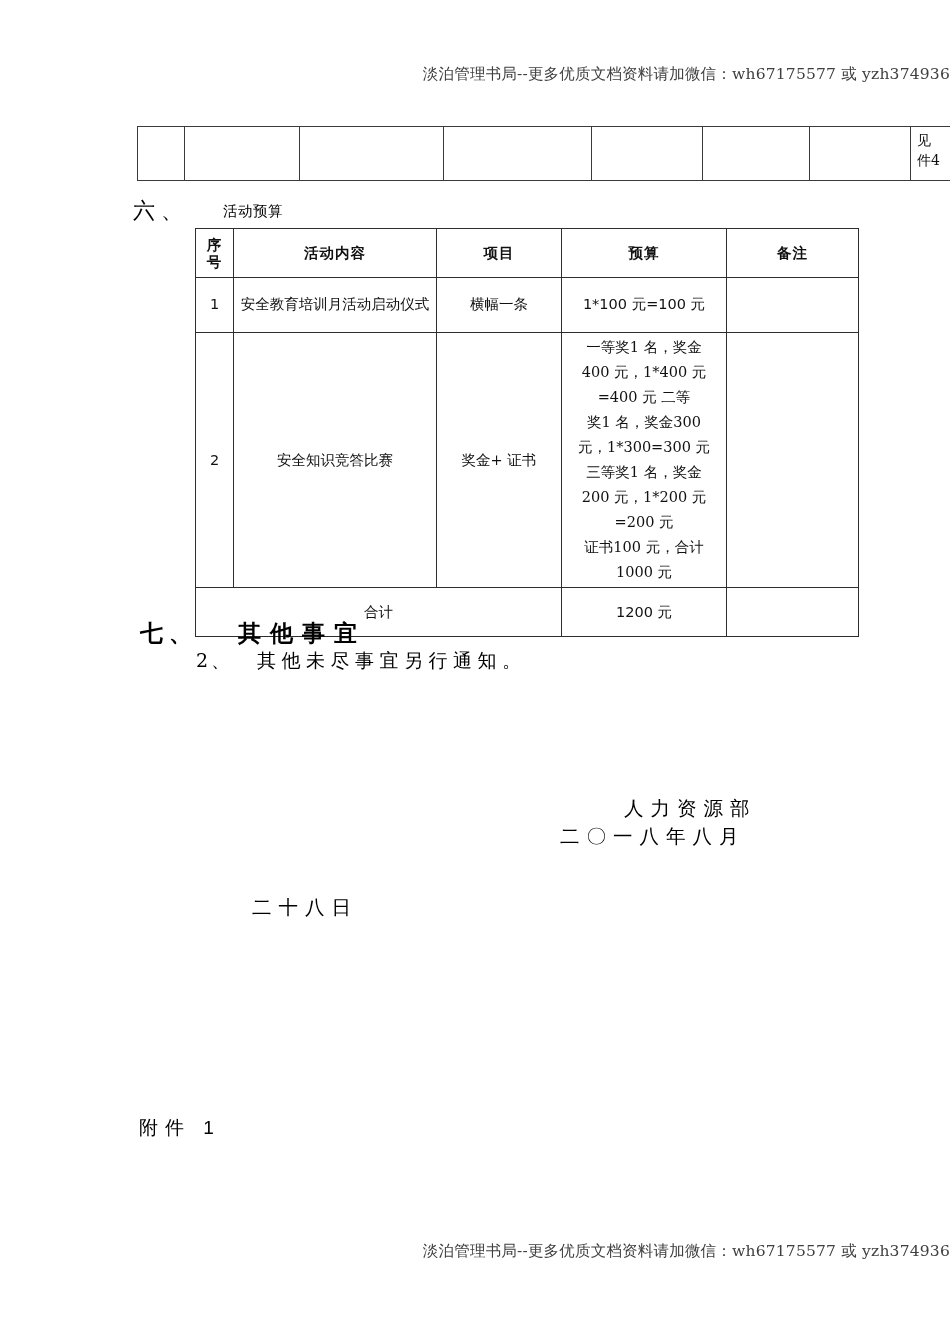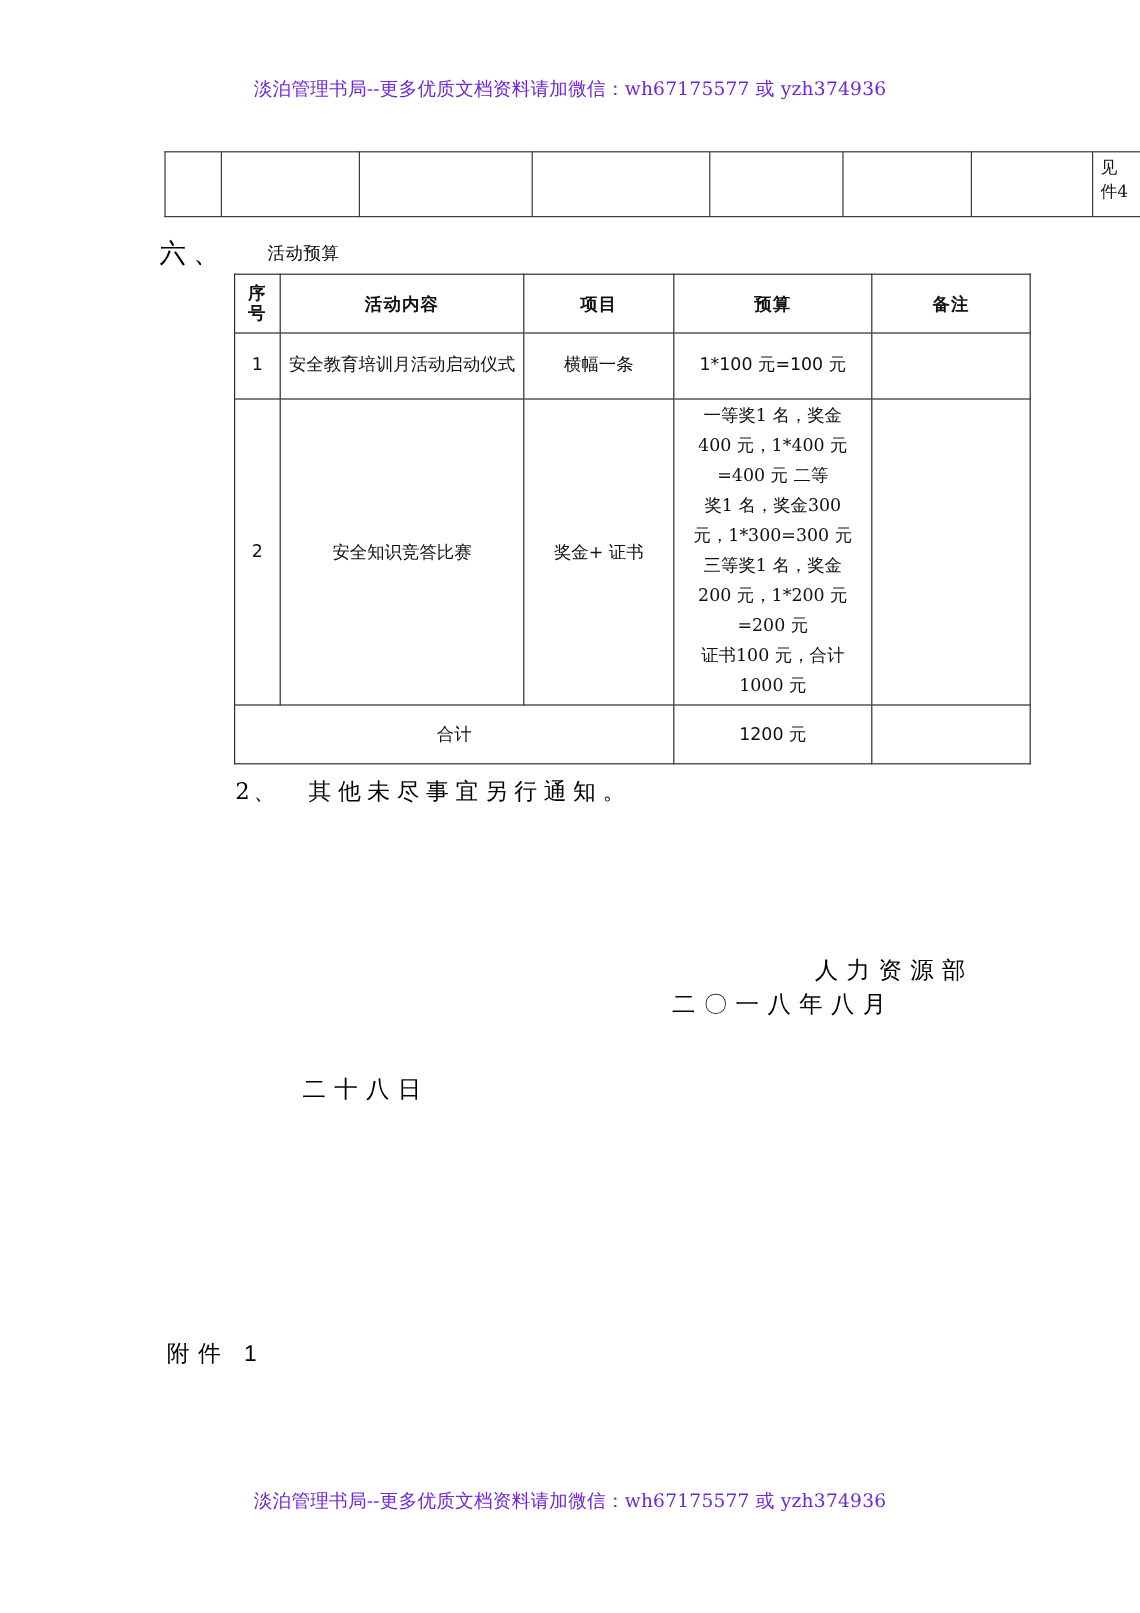--- a/index.html
+++ b/index.html
@@ -19,24 +19,24 @@
     position: relative;
     width: 950px;
     height: 1344px;
   }
 
   
   .watermark {
     position: absolute;
     left: 0;
     width: 950px;
-    text-align: center;
+    text-align: right;
     font-family: "DejaVu Serif", "Liberation Serif", serif;
     font-size: 15.5px;
-    color: #6d28d9;
+    color: #404040;
     white-space: nowrap;
     letter-spacing: 0.2px;
   }
   .watermark-top { top: 64px; }
   .watermark-bottom { top: 1241px; }
 
   
   .frag-table {
     position: absolute;
     left: 137px;
@@ -160,21 +160,21 @@
   }
 
   
   .sign {
     position: absolute;
     font-family: "DejaVu Serif", "Liberation Serif", serif;
     font-size: 19.5px;
     letter-spacing: 7px;
     white-space: nowrap;
   }
-  .sign-dept { left: 679px; top: 795px; }
+  .sign-dept { left: 624px; top: 795px; }
   .sign-date { left: 560px; top: 823px; }
   .sign-day  { left: 252px; top: 894px; }
 
   
   .attach {
     position: absolute;
     left: 139px;
     top: 1115px;
     font-family: Liberation Sans, sans-serif;
     font-size: 19px;
@@ -254,20 +254,23 @@
       <td></td>
     </tr>
     <tr class="rt">
       <td colspan="3">合计</td>
       <td class="money">1200  元</td>
       <td></td>
     </tr>
   </tbody>
     </table>
 
+  <div class="sec-head sec-seven">
+    <span>七、</span><span class="sub">其他事宜</span>
+  </div>
 
   <div class="clauses">
     <div class="clause">
       <span class="marker">2、</span><span class="gap"></span><span>其他未尽事宜另行通知。</span>
     </div>
   </div>
 
   <div class="sign sign-dept">人力资源部</div>
   <div class="sign sign-date">二〇一八年八月</div>
   <div class="sign sign-day">二十八日</div>

